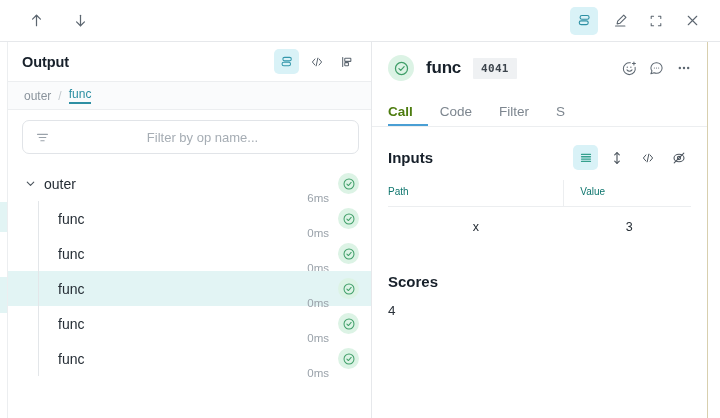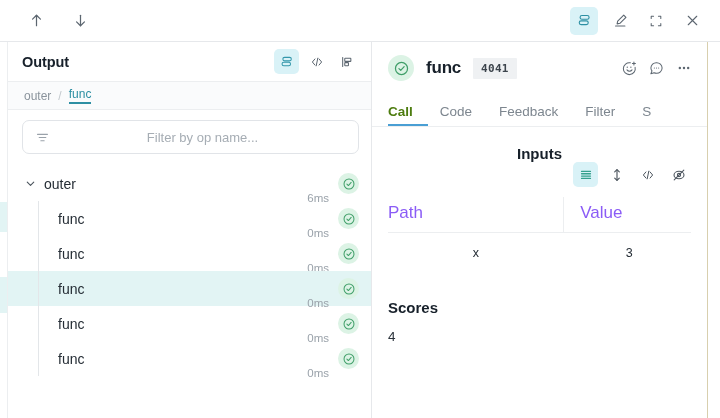--- a/index.html
+++ b/index.html
@@ -203,35 +203,35 @@
   .tab.active {
     color: #4d7c0f; font-weight: 700;
     border-bottom: 2px solid #4a9fd4;
     padding-bottom: 5px;
   }
 
   .panel-body { flex: 1; overflow-y: auto; min-height: 0; padding: 0 16px; }
 
   .section-head {
     display: flex; align-items: center;
-    margin-top: 18px; margin-bottom: 10px; flex-direction: column;
+    margin-top: 18px; margin-bottom: 10px;
   }
   .section-title { font-size: 15px; font-weight: 700; color: #17202a; }
   .section-icons { margin-left: auto; display: flex; align-items: center; gap: 6px; }
   .sicon {
     width: 25px; height: 25px; border-radius: 5px;
     display: flex; align-items: center; justify-content: center;
     color: #4d565f;
   }
   .sicon.active { background: #d9f2f7; color: #35a08d; }
 
   .io-table { width: 100%; border-collapse: collapse; }
   .io-table thead th {
     text-align: left;
-    font-size: 17px; font-weight: 400; color: #8b5cf6;
+    font-size: 10px; font-weight: 400; color: #0f766e;
     padding: 6px 16px 9px 0;
     border-bottom: 1px solid #eceef0;
   }
   .io-table thead th.col-value {
     border-left: 1px solid #eceef0;
     padding-left: 16px;
   }
   .io-table tbody td {
     font-size: 12.5px; color: #252d35;
     padding: 13px 0;
@@ -461,21 +461,20 @@
                 <circle cx="10" cy="10" r="1.35"></circle>
                 <circle cx="14.6" cy="10" r="1.35"></circle>
             </svg>
           </span>
         </div>
       </div>
 
       <div class="tabs">
         <div class="tab active">Call</div>
         <div class="tab">Code</div>
-        <div class="tab">Feedback</div>
         <div class="tab">Filter</div>
         <div class="tab">S</div>
       </div>
 
       <div class="panel-body">
 
         <div class="section-head">
           <div class="section-title">Inputs</div>
           <div class="section-icons">
             <div class="sicon active">

